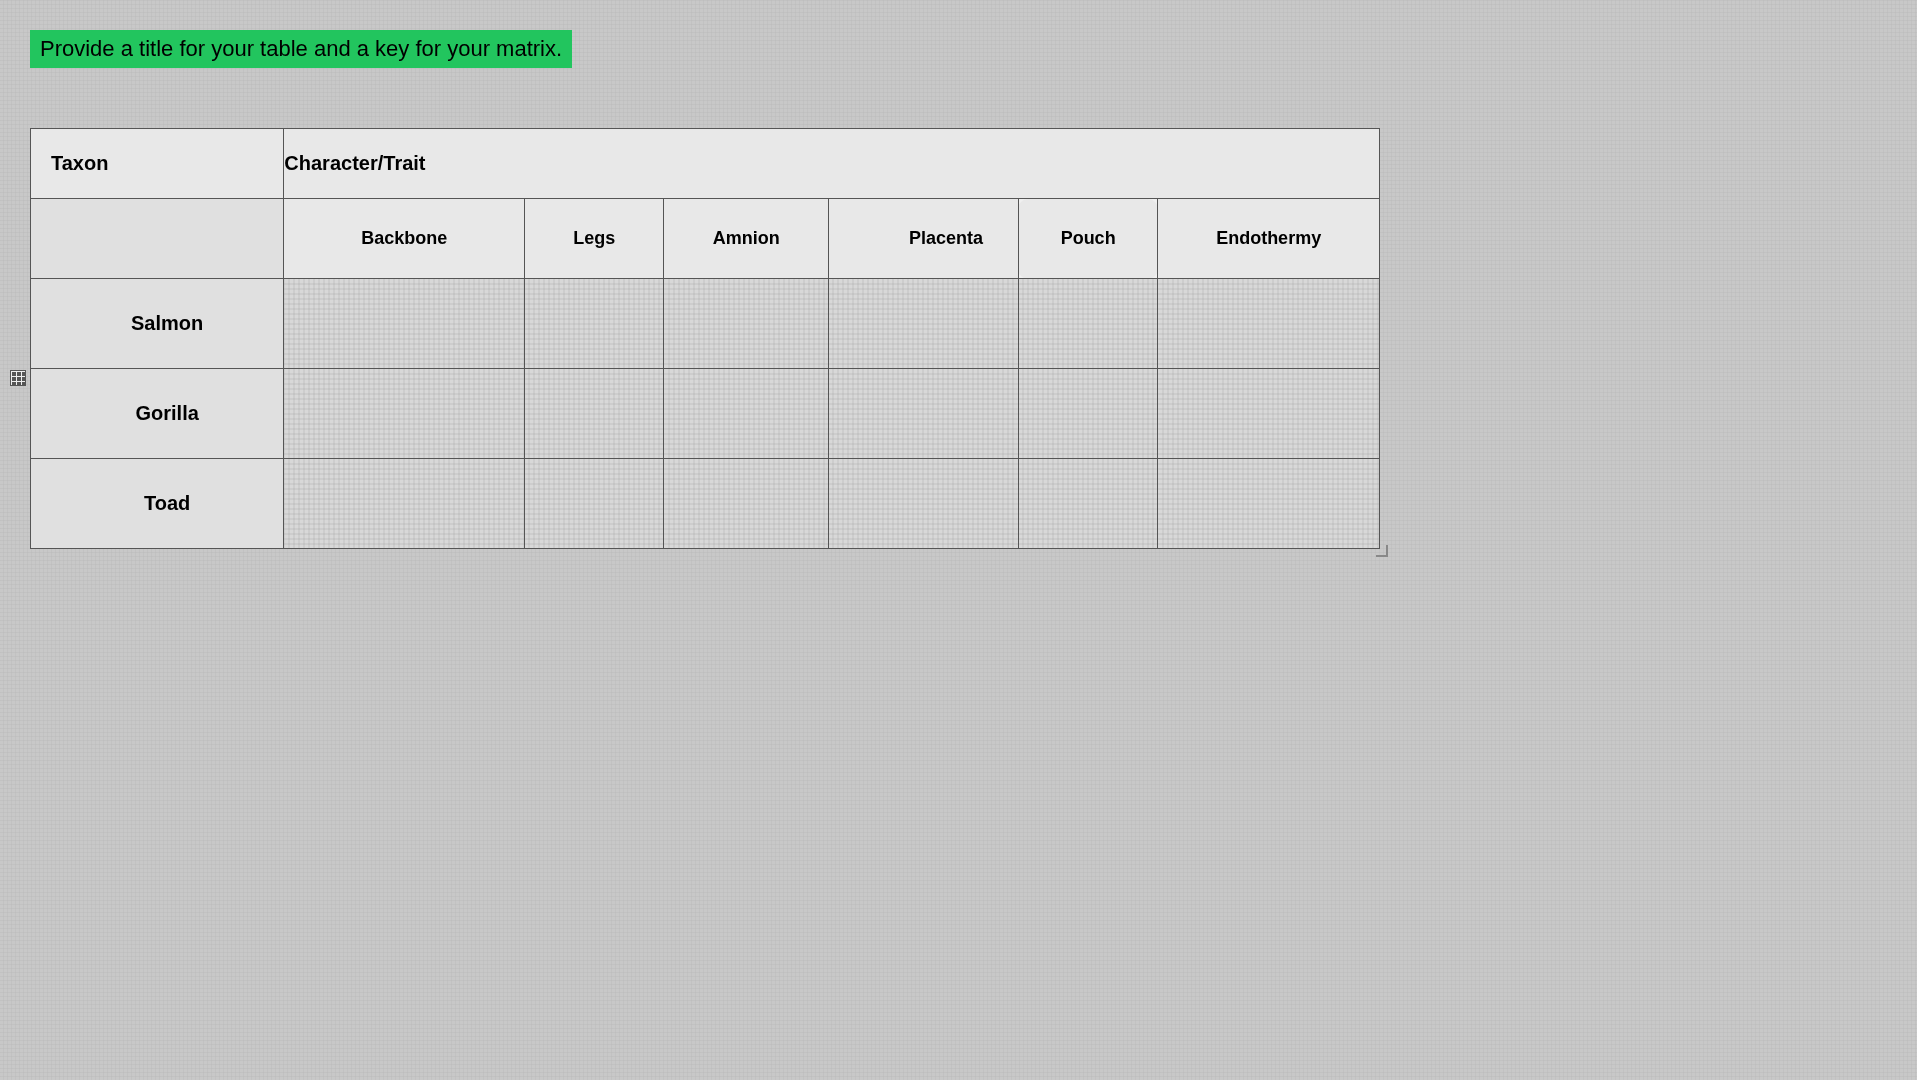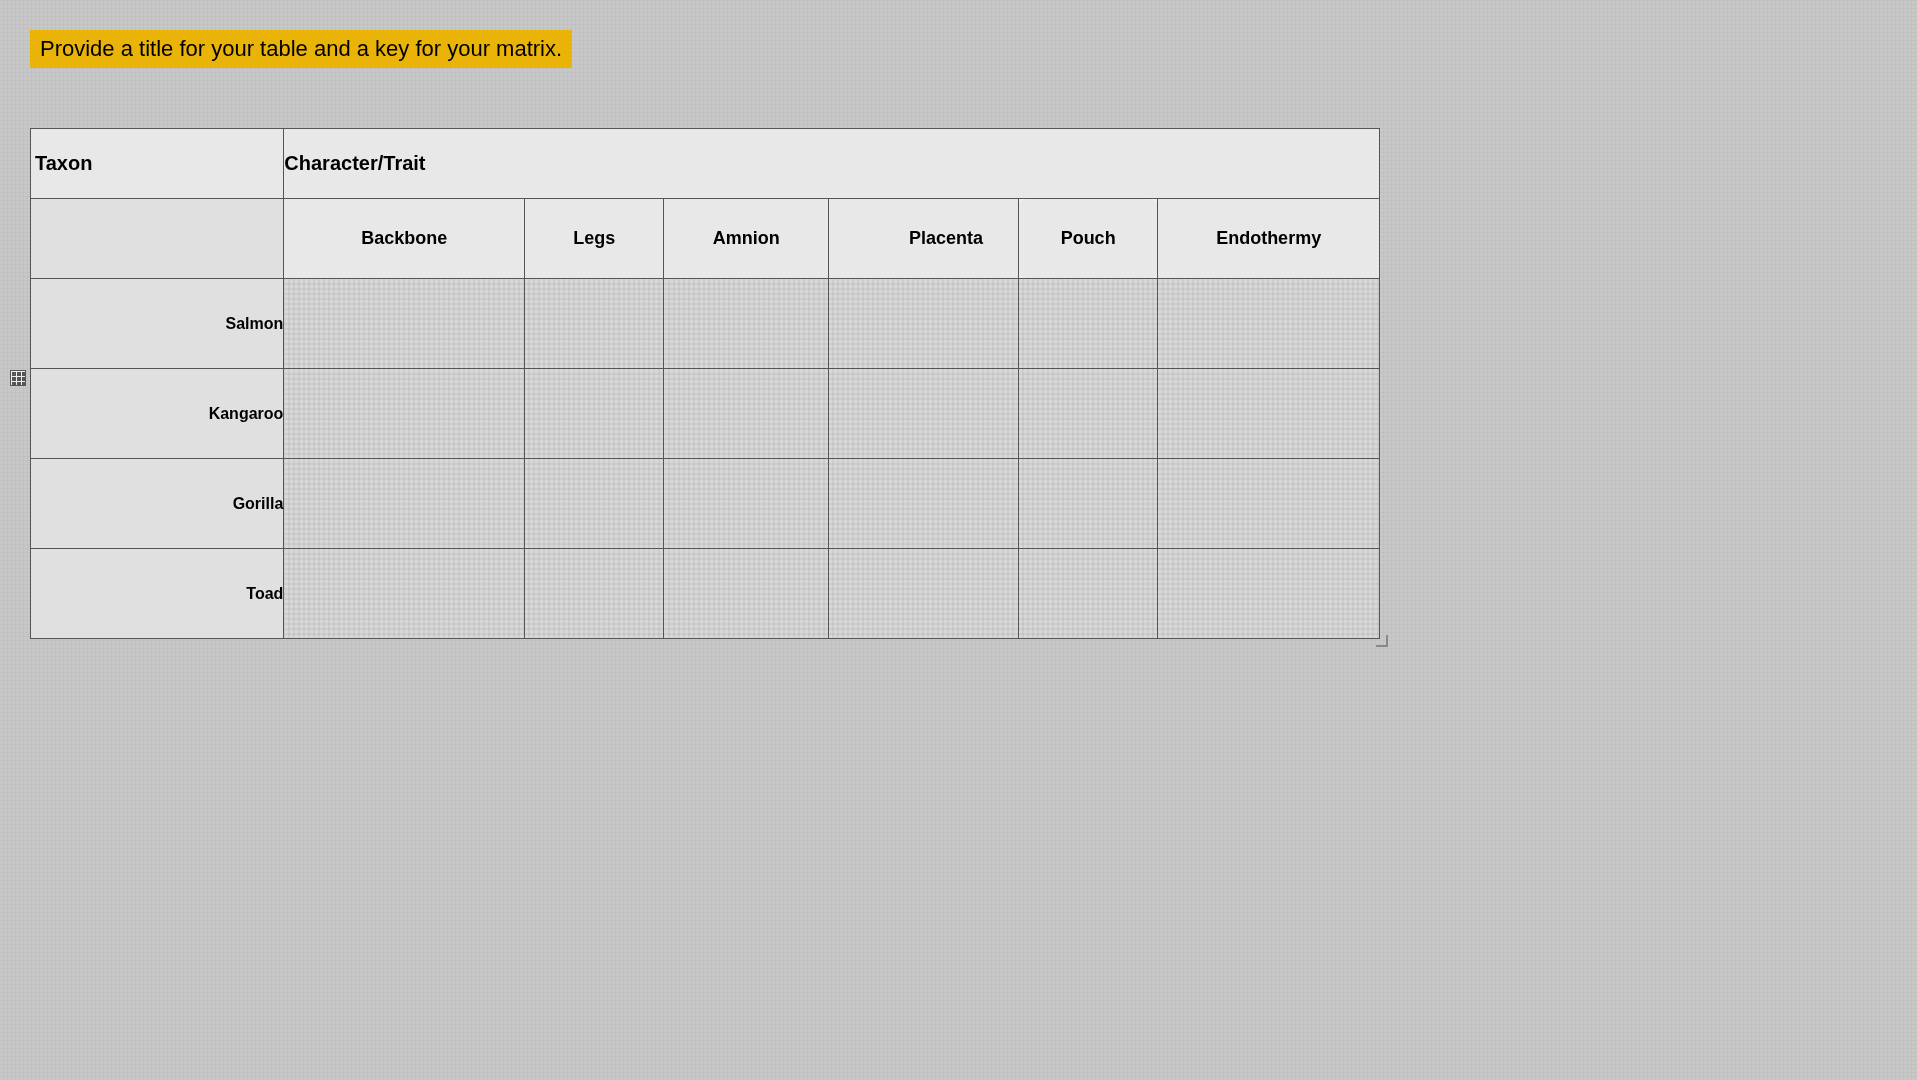--- a/index.html
+++ b/index.html
@@ -25,21 +25,21 @@
           transparent,
           transparent 3px,
           rgba(180,180,180,0.3) 3px,
           rgba(180,180,180,0.3) 4px
         );
       font-family: Arial, sans-serif;
       padding: 20px 30px;
     }
 
     .instruction-banner {
-      background-color: #eab308;
+      background-color: #22c55e;
       display: inline-block;
       padding: 6px 10px;
       font-size: 22px;
       font-weight: 500;
       margin-bottom: 40px;
       margin-top: 10px;
     }
 
     .table-container {
       position: relative;
@@ -86,21 +86,21 @@
       background-color: #e8e8e8;
       font-size: 20px;
       font-weight: bold;
       text-align: center;
       height: 70px;
       vertical-align: middle;
     }
 
     .header-row-1 .taxon-header {
       text-align: left;
-      padding-left: 4px;
+      padding-left: 20px;
       width: 200px;
     }
 
     .header-row-1 .trait-header {
       text-align: left;
     }
 
     .header-row-2 th {
       background-color: #e8e8e8;
       font-size: 18px;
@@ -140,25 +140,25 @@
       width: 175px;
     }
 
     .data-row td {
       height: 90px;
       vertical-align: middle;
       background-color: #ddd;
     }
 
     .data-row .taxon-cell {
-      font-size: 16px;
+      font-size: 20px;
       font-weight: bold;
       padding-left: 20px;
       background-color: #e0e0e0;
-      text-align: right;
+      text-align: center;
     }
 
     .data-row .value-cell {
       background-color: #d8d8d8;
       background-image: 
         repeating-linear-gradient(
           0deg,
           transparent,
           transparent 4px,
           rgba(160,160,160,0.4) 4px,
@@ -244,29 +244,20 @@
       <tr class="data-row">
             <td class="taxon-cell">Salmon</td>
             <td class="value-cell"></td>
             <td class="value-cell"></td>
             <td class="value-cell"></td>
             <td class="value-cell"></td>
             <td class="value-cell"></td>
             <td class="value-cell"></td>
           </tr>
           <tr class="data-row">
-            <td class="taxon-cell">Kangaroo</td>
-            <td class="value-cell"></td>
-            <td class="value-cell"></td>
-            <td class="value-cell"></td>
-            <td class="value-cell"></td>
-            <td class="value-cell"></td>
-            <td class="value-cell"></td>
-          </tr>
-          <tr class="data-row">
             <td class="taxon-cell">Gorilla</td>
             <td class="value-cell"></td>
             <td class="value-cell"></td>
             <td class="value-cell"></td>
             <td class="value-cell"></td>
             <td class="value-cell"></td>
             <td class="value-cell"></td>
           </tr>
           <tr class="data-row">
             <td class="taxon-cell">Toad</td>

